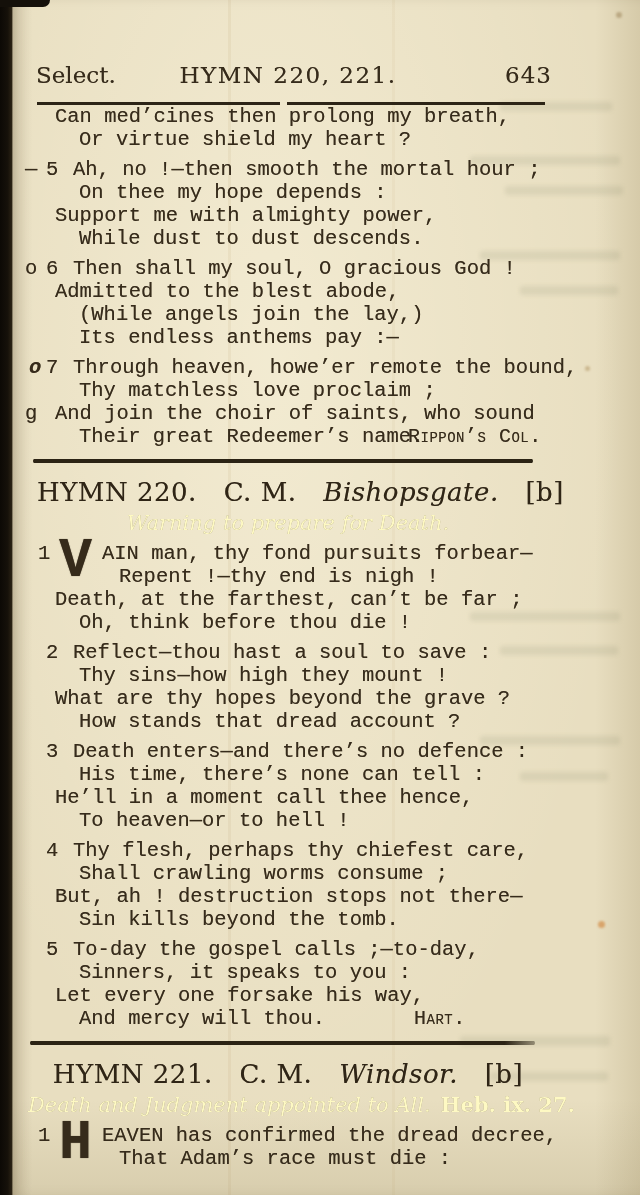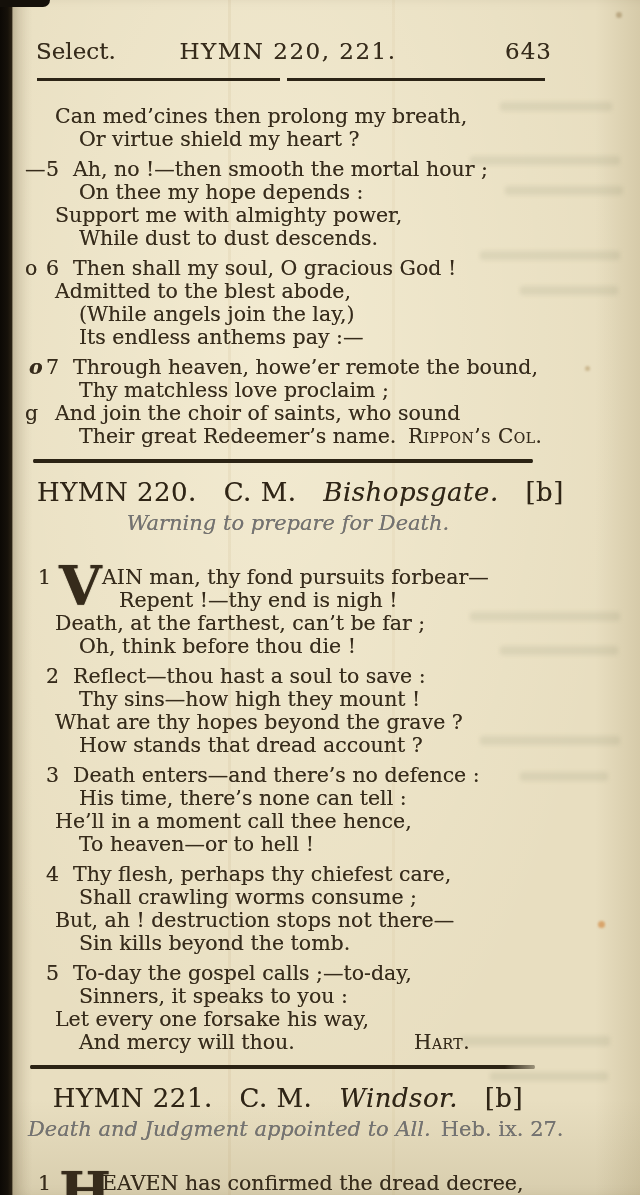--- a/index.html
+++ b/index.html
@@ -26,33 +26,33 @@
   .g3{left:505px;top:186px;width:118px}.g4{left:480px;top:251px;width:140px}
   .g5{left:520px;top:286px;width:98px}.g6{left:470px;top:612px;width:150px}
   .g7{left:500px;top:646px;width:118px}.g8{left:480px;top:736px;width:140px}
   .g9{left:520px;top:772px;width:88px}.g10{left:460px;top:1036px;width:150px;height:10px}
   .g11{left:490px;top:1072px;width:118px}
   .stain{position:absolute;border-radius:50%;filter:blur(1px);}
   .st1{left:598px;top:921px;width:7px;height:7px;background:rgba(205,120,40,0.55);}
   .st2{left:585px;top:366px;width:5px;height:5px;background:rgba(150,110,50,0.35);}
   .st3{left:616px;top:12px;width:6px;height:6px;background:rgba(120,90,40,0.35);}
 
-  .content{position:absolute;inset:0;padding-top:40px;font-size:20.5px;line-height:23px;
+  .content{position:absolute;inset:0;padding-top:64px;font-size:20.5px;line-height:23px;
     text-shadow:0 0 0.5px rgba(54,43,27,0.55);}
 
   
   .running-head{position:relative;height:30px;font-size:23px;}
   .rh-left{position:absolute;left:36px;top:0;}
   .rh-center{position:absolute;left:288px;top:0;transform:translateX(-50%);letter-spacing:1.5px;white-space:nowrap;}
   .rh-right{position:absolute;left:505px;top:0;letter-spacing:1px;}
   .head-rule{height:3px;margin:8px 0 0 37px;width:508px;
     background:linear-gradient(to right,#2c2416 0 243px,rgba(44,36,22,0) 243px 250px,#2c2416 250px 100%);}
 
   
-  .verse-block{margin-top:24px;}
+  .verse-block{margin-top:0;font-family:Liberation Mono, monospace;}
   .stanza{position:relative;margin-bottom:7px;}
   .stanza:last-child{margin-bottom:0;}
   .line{position:relative;white-space:nowrap;}
   .line.i0{padding-left:55px}
   .line.i1{padding-left:79px}
   .line.i2{padding-left:102px}
   .line.i3{padding-left:119px}
   .line.has-num{padding-left:73px}
   .line.i2.has-num{padding-left:102px}
   .marker{position:absolute;left:25px;}
@@ -66,22 +66,22 @@
   
   .divider{height:4px;background:#2b2314;margin:11px 0 13px 33px;width:500px;border-radius:2px/3px;}
   .divider.d2{width:505px;margin-left:30px;background:linear-gradient(to right,#2b2314 94%,rgba(43,35,20,0.4));}
 
   
   .hymn-heading{width:520px;margin-left:28px;text-align:center;font-size:26px;line-height:32px;
     letter-spacing:0.5px;white-space:nowrap;color:#2f2516;}
   .hymn-heading .hh{margin:0 9px;}
   .hymn-heading .tune{font-style:italic;text-align:center;}
   .subtitle{width:520px;margin-left:28px;text-align:center;font-style:italic;font-size:21px;
-    line-height:26px;padding:2px 0 6px;white-space:nowrap;color:#737373;}
-  .subtitle .ref{font-style:normal;font-weight:400;margin-left:10px;}
+    line-height:26px;padding:2px 0 6px;white-space:nowrap;color:#fef9c3;}
+  .subtitle .ref{font-style:normal;font-weight:700;margin-left:10px;}
 </style>
 </head>
 <body>
 
 <div class="page">
   <div class="paper">
     <div class="streak s1"></div>
     <div class="streak s2"></div>
     <div class="ghost g1"></div>
     <div class="ghost g2"></div>

